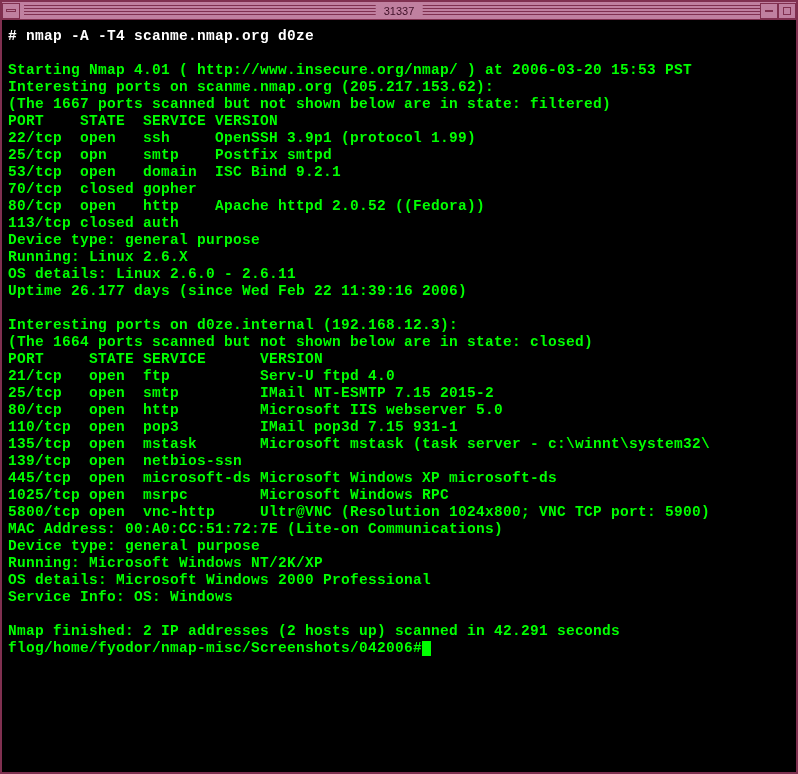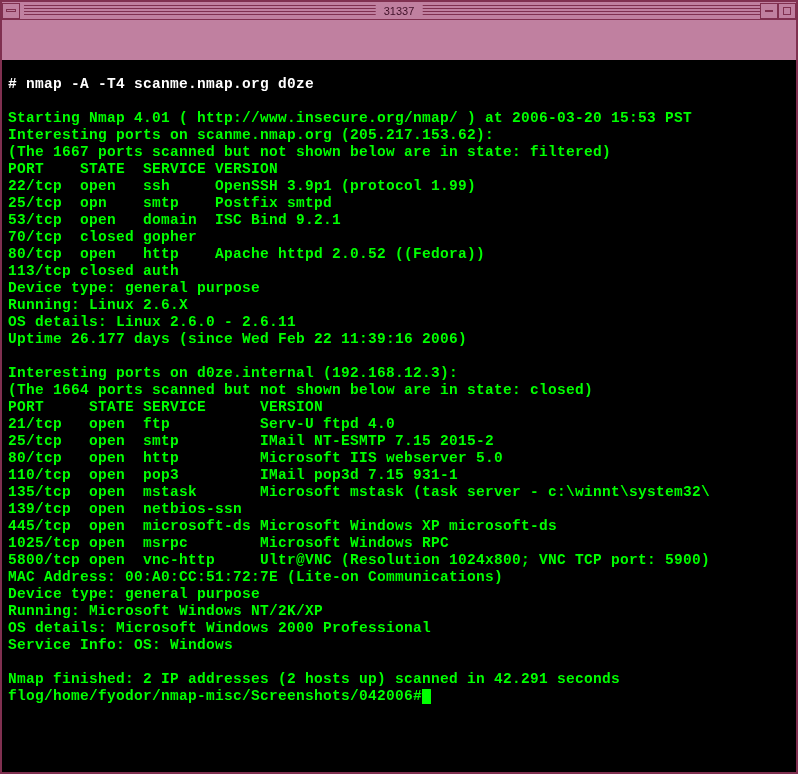--- a/index.html
+++ b/index.html
@@ -82,30 +82,29 @@
     justify-content: center;
   }
   .winbtn-inner {
     width: 8px;
     height: 8px;
     border: 1px solid #803050;
   }
   .terminal {
     flex: 1;
     background: #000;
-    padding: 16px 6px;
+    padding: 8px 6px;
     color: #00ff00;
     font-family: "Courier New", monospace;
     font-size: 14.5px;
     line-height: 17px;
     white-space: pre;
     overflow: hidden;
     font-weight: bold;
     letter-spacing: 0.3px;
-    margin-top: 40px;
   }
   .white { color: #ffffff; }
   .cursor {
     display: inline-block;
     width: 9px;
     height: 15px;
     background: #00ff00;
     vertical-align: text-bottom;
   }
 </style>

